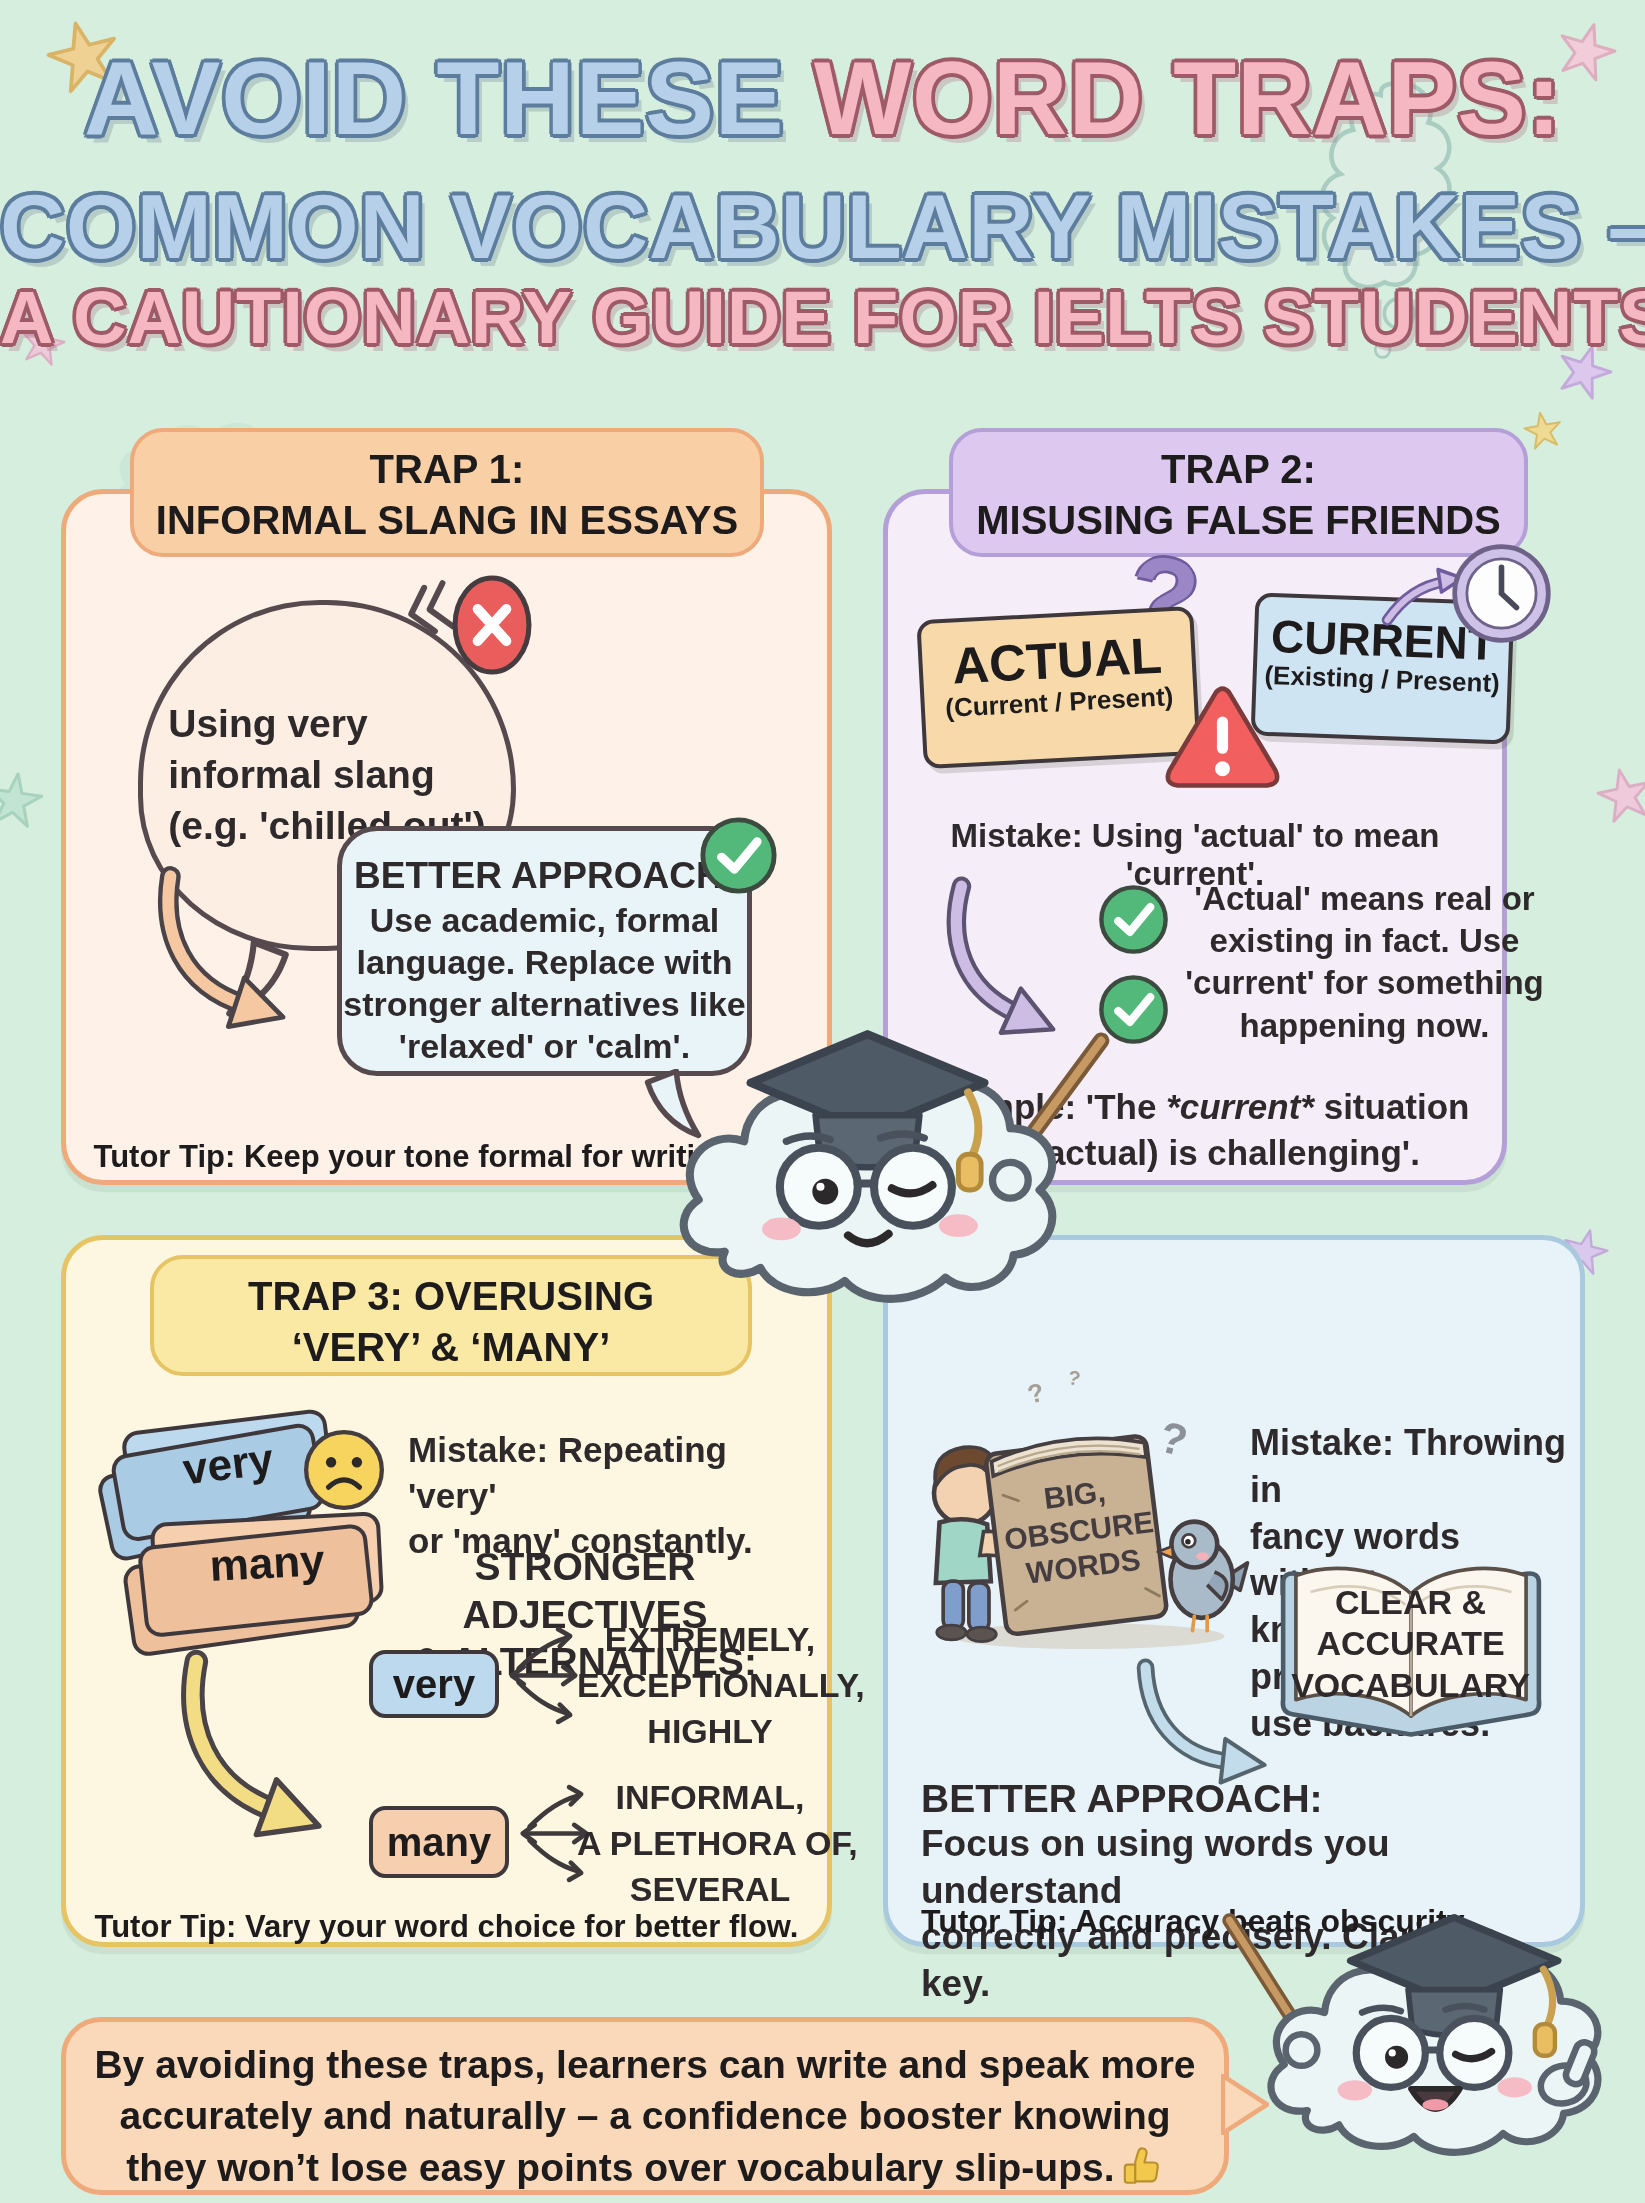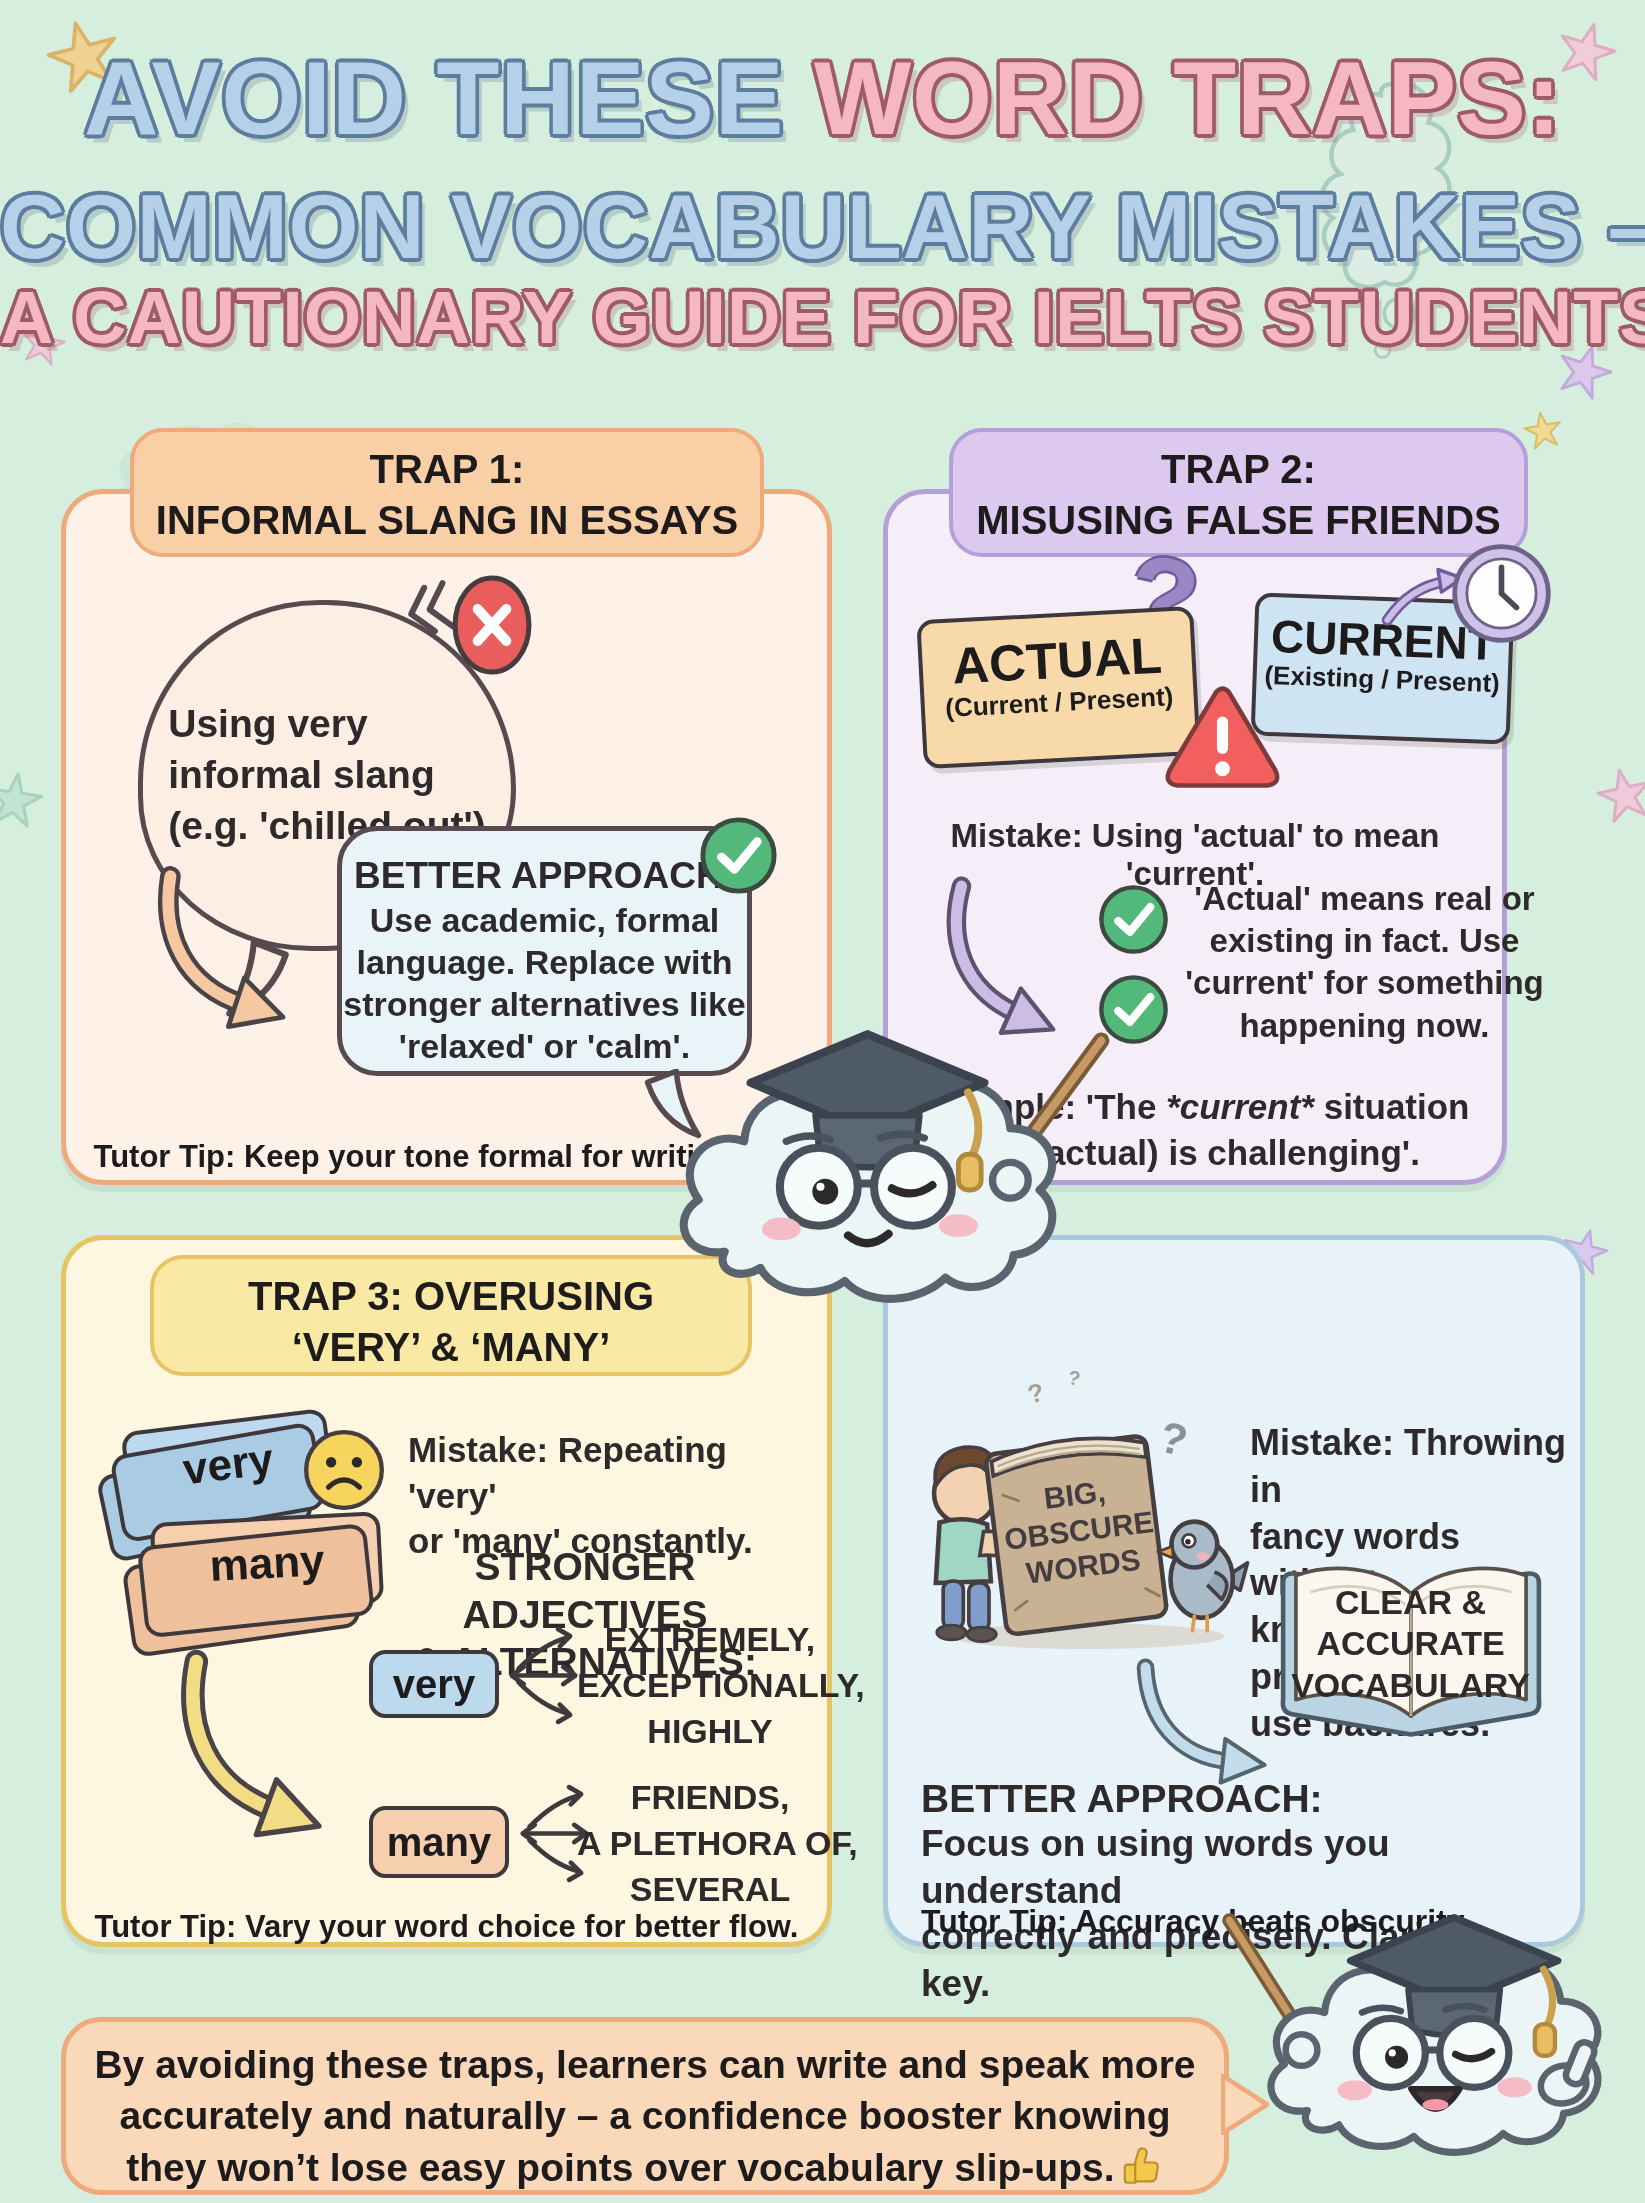--- a/index.html
+++ b/index.html
@@ -271,21 +271,21 @@
     <div class="alt" style="top:426px;">EXCEPTIONALLY,</div>
     <div class="alt" style="top:472px;">HIGHLY</div>
     <div class="chip chip-row row-many">many</div>
     <svg class="abs" style="left:443px;top:533px;width:103px;height:121px;" viewBox="0 0 120 140">
       <path d="M22 70 H84 M24 62 C 44 42 60 32 80 26 M24 78 C 44 98 60 108 80 114" fill="none" stroke="#3e3a3c" stroke-width="5.5" stroke-linecap="round"></path>
       <polyline points="30,60 16,70 30,80" fill="none" stroke="#3e3a3c" stroke-width="5.5" stroke-linecap="round" stroke-linejoin="round"></polyline>
       <polyline points="76,60 90,70 76,80" fill="none" stroke="#3e3a3c" stroke-width="5.5" stroke-linecap="round" stroke-linejoin="round"></polyline>
       <polyline points="70,16 84,24 72,36" fill="none" stroke="#3e3a3c" stroke-width="5.5" stroke-linecap="round" stroke-linejoin="round"></polyline>
       <polyline points="72,104 84,116 70,124" fill="none" stroke="#3e3a3c" stroke-width="5.5" stroke-linecap="round" stroke-linejoin="round"></polyline>
     </svg>
-    <div class="alt" style="top:538px;">FRIENDS,</div>
+    <div class="alt" style="top:538px;">INFORMAL,</div>
     <div class="alt" style="top:584px;">A PLETHORA OF,</div>
     <div class="alt" style="top:630px;">SEVERAL</div>
     <div class="tip" style="left:0;top:669px;width:100%;text-align:center;"><span class="lbl">Tutor Tip:</span><span> Vary your word choice for better flow.</span></div>
   </section>
 
   <section class="panel panel4">
     <svg class="abs" style="left:11px;top:145px;width:367px;height:275px;" viewBox="0 0 400 300">
       <ellipse cx="205" cy="274" rx="150" ry="14" fill="#cfc4b4" opacity="0.55"></ellipse>
 
       <circle cx="72" cy="118" r="34" fill="#f3d2b2" stroke="#463f42" stroke-width="5"></circle>

